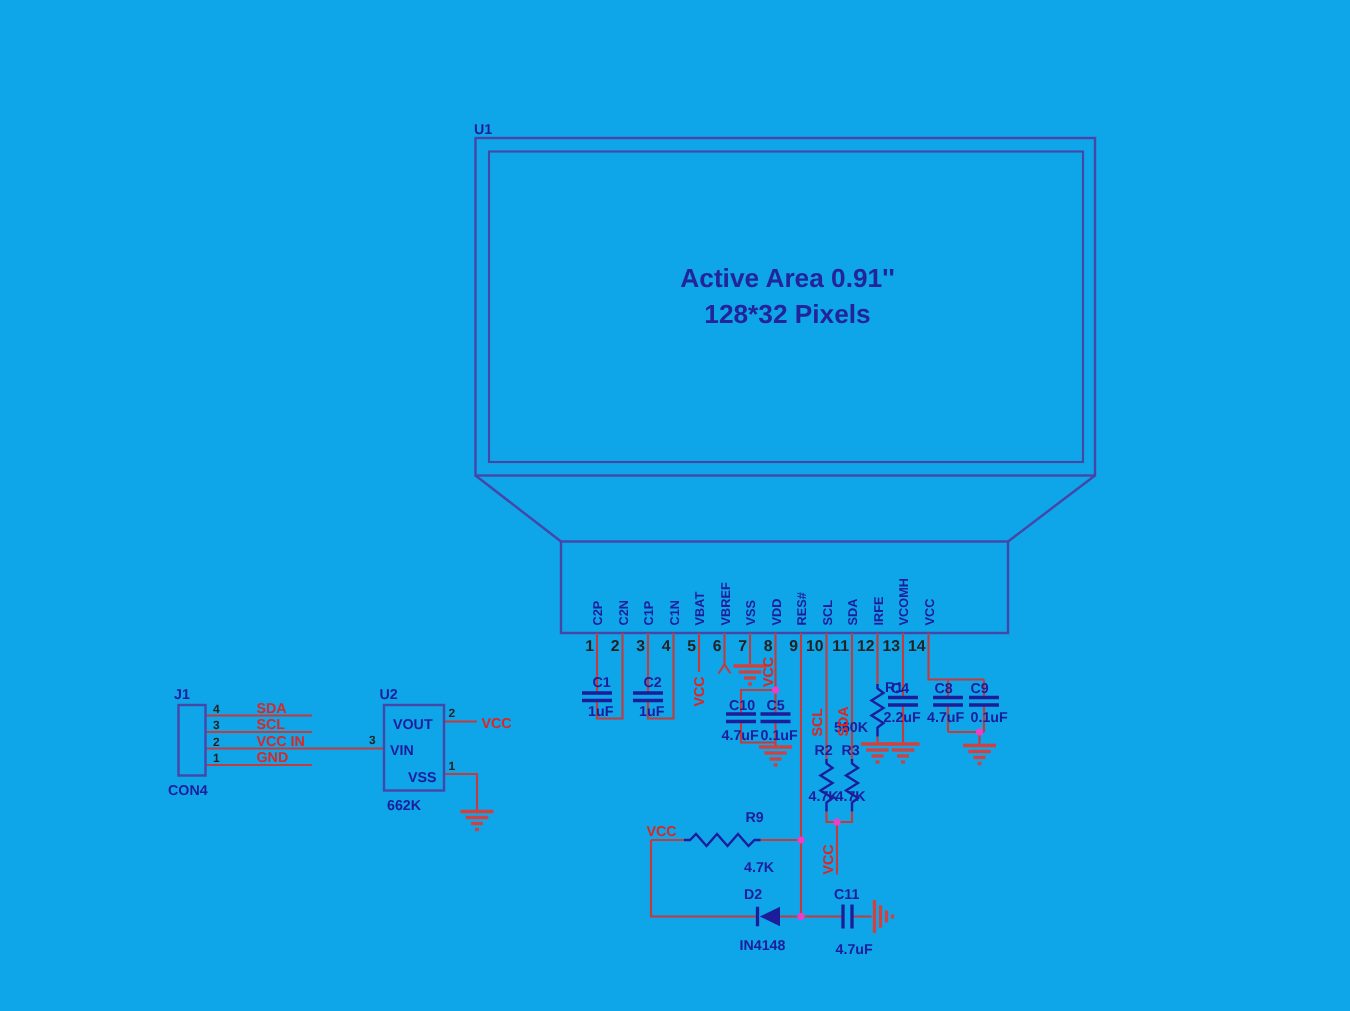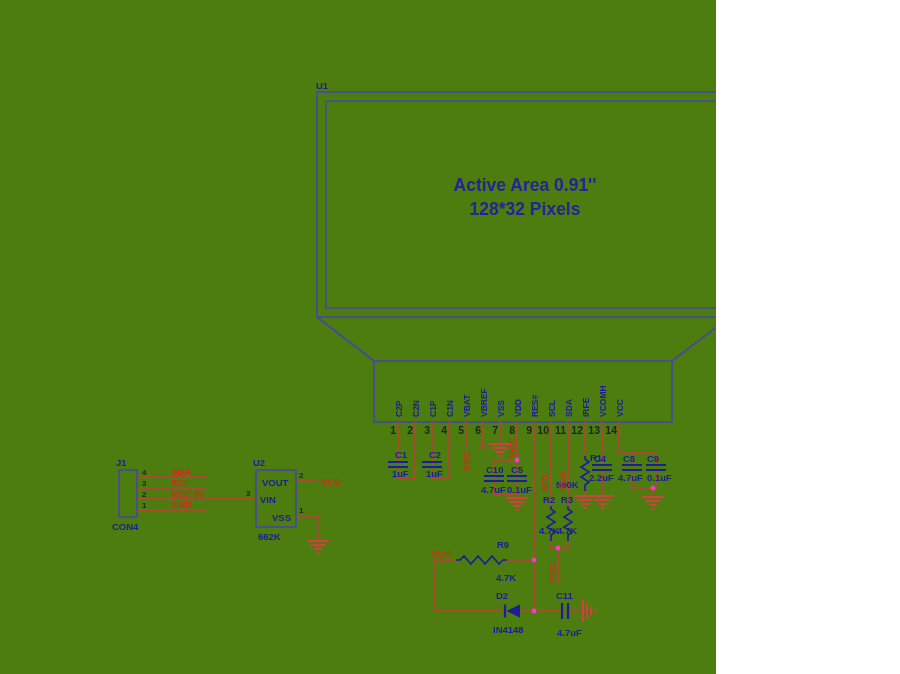--- a/index.html
+++ b/index.html
@@ -1,16 +1,16 @@
 <!DOCTYPE html>
 <html><head>
 <meta charset="utf-8">
 <style>
   html,body{margin:0;padding:0;background:#ffffff;}
-  .canvas{position:relative;width:716px;height:674px;background:#4d7c0f;overflow:hidden;
+  .canvas{position:relative;width:900px;height:674px;background:#0ea5e9;overflow:hidden;
           font-family:"Liberation Sans",sans-serif;}
   svg{position:absolute;left:0;top:0;}
   
   .box {stroke:#4646a8;stroke-width:1.6;fill:none;}
   .boxi{stroke:#4646a8;stroke-width:1.4;fill:none;}
   .w   {stroke:#c53b3c;stroke-width:1.4;fill:none;}
   .sym {stroke:#1d1d9c;stroke-width:2.2;fill:none;}
   .symt{stroke:#1d1d9c;stroke-width:1.6;fill:none;}
   .gndl{stroke:#d4403d;stroke-width:2.2;}
   .dot {fill:#f23cc8;stroke:none;}

